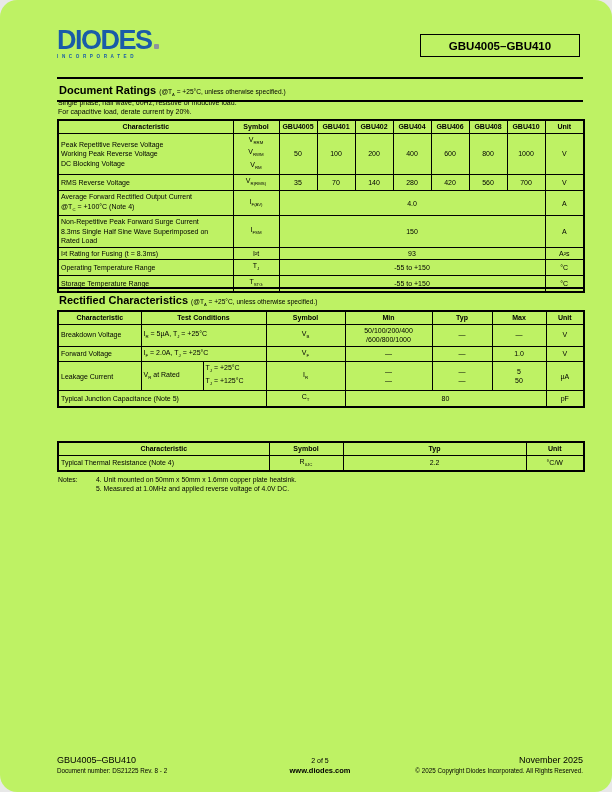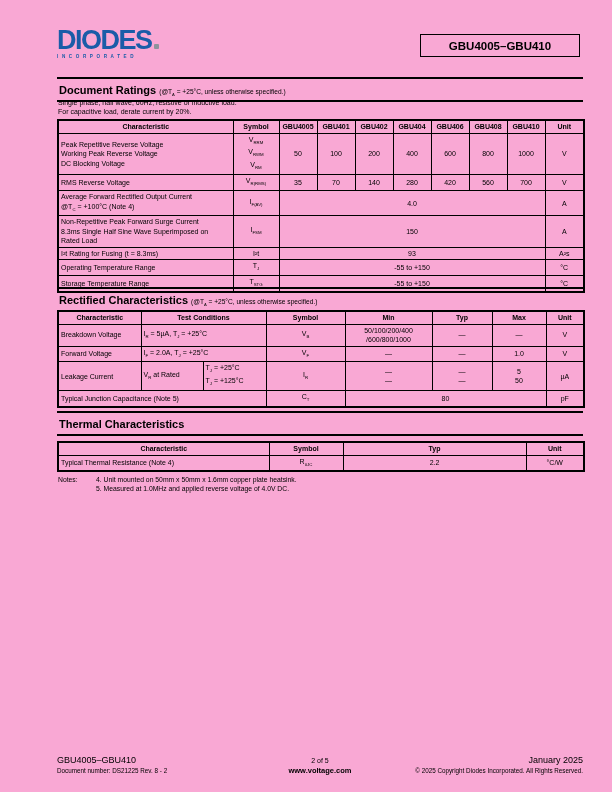--- a/index.html
+++ b/index.html
@@ -1,18 +1,18 @@
 <!DOCTYPE html>
 <html><head>
 <meta charset="utf-8">
 <style>
   * { margin:0; padding:0; box-sizing:border-box; }
   html,body { background:#e8e8e8; }
   body { font-family:"Liberation Sans", sans-serif; color:#000; }
-  .page { position:relative; width:612px; height:792px; background:#f9a8d4; margin:0 auto; overflow:hidden; }
+  .page { position:relative; width:612px; height:792px; background:#bef264; margin:0 auto; overflow:hidden;border-radius:17px; }
   .content { position:absolute; left:57px; top:0; width:526px; height:792px; }
 
   
   .logo { position:absolute; left:0; top:28px; }
   .logo-word { font-size:27px; font-weight:bold; color:#1a5ca8; letter-spacing:-1.5px; line-height:24px; }
   .logo-dot { display:inline-block; width:5px; height:5px; background:#8d939c; margin-left:2px; border-radius:1px; }
   .logo-sub { font-size:4.6px; font-weight:bold; color:#1a5ca8; letter-spacing:3.6px; margin-top:2px; }
   .part-box { position:absolute; top:34px; right:3px; width:160px; height:23px; border:1.5px solid #000;
               display:flex; align-items:center; justify-content:center; font-size:11.5px; font-weight:bold; }
 
@@ -211,23 +211,20 @@
     <tr>
       <td colspan="3" class="char">Typical Junction Capacitance (Note 5)</td>
       <td><span>C</span><sub>T</sub></td>
       <td colspan="3">80</td>
       <td>pF</td>
     </tr>
   </tbody>
         </table>
   </div>
 
-  <div class="sec" style="top:411px;">
-    <span class="sec-title">Thermal Characteristics</span>
-  </div>
 
   <div class="tbl" style="top:441px;">
   <table>
     <colgroup>
       <col style="width:211px">
             <col style="width:74px">
             <col style="width:183px">
             <col style="width:58px">
     </colgroup>
     <tbody>
@@ -255,22 +252,22 @@
     </span>
   </div>
 
   <div class="footer">
     <div class="f-left">
       <div class="f-big">GBU4005–GBU410</div>
       <div class="f-small">Document number: DS21225 Rev. 8 - 2</div>
     </div>
     <div class="f-center">
       <div class="f-mid">2 of 5</div>
-      <div class="f-url">www.voltage.com</div>
+      <div class="f-url">www.diodes.com</div>
     </div>
     <div class="f-right">
-      <div class="f-big">January 2025</div>
+      <div class="f-big">November 2025</div>
       <div class="f-small">© 2025 Copyright Diodes Incorporated. All Rights Reserved.</div>
     </div>
   </div>
 
 </div>
 </div>
 
 </body></html>

